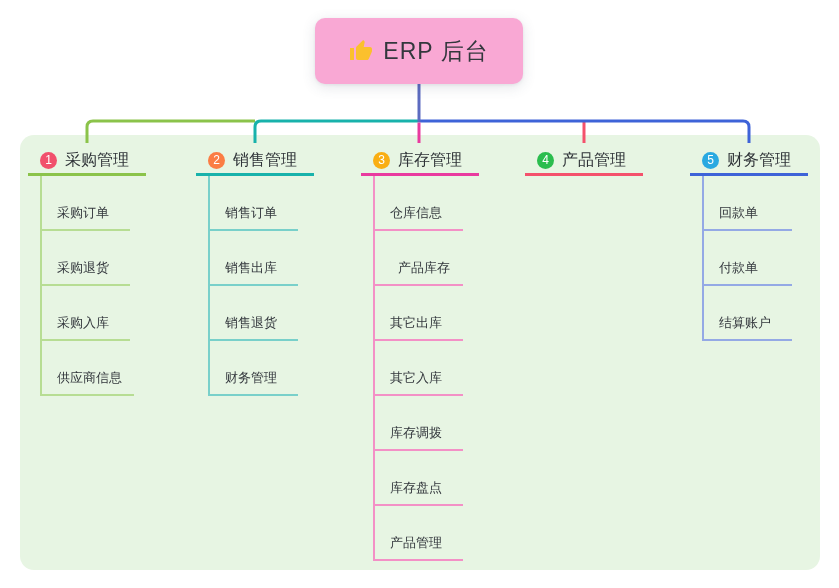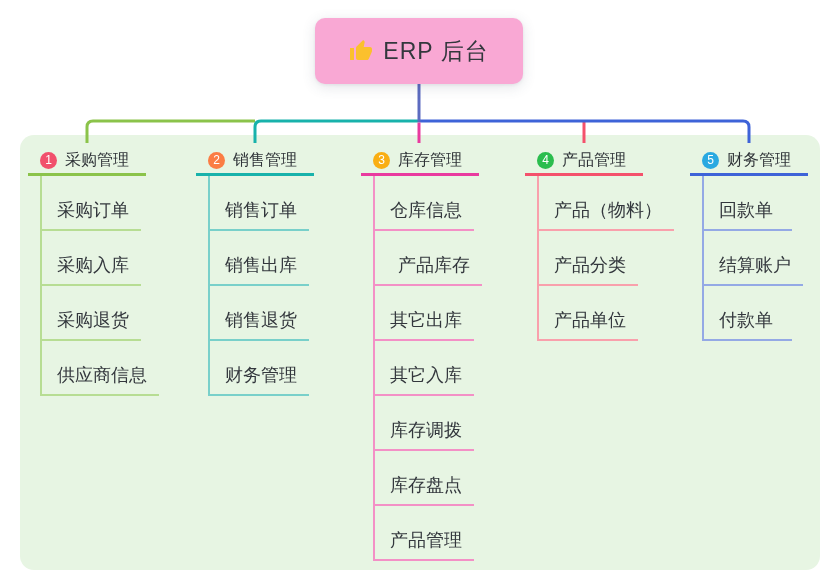--- a/index.html
+++ b/index.html
@@ -67,21 +67,21 @@
     border-left: 2px solid #ccc;
   }
   .child-row {
     height: 55px;
     display: flex; align-items: flex-end;
   }
   .child-node {
     display: inline-block;
     border-bottom: 2px solid #ccc;
     padding: 0 12px 7px 15px;
-    font-size: 18px;
+    font-size: 13px;
     color: #33373d;
     white-space: nowrap;
     min-width: 88px;
     cursor: pointer;
   }
 </style>
 </head>
 <body>
 
 <div class="panel"></div>
@@ -107,24 +107,24 @@
 <div class="branch" style="left:28px">
   <div class="branch-title" style="border-bottom-color: rgb(139, 195, 74);">
     <span class="badge" style="background-color: rgb(241, 80, 108);">1</span>
     <span class="branch-label">采购管理</span>
   </div>
   <div class="children" style="border-left-color: rgb(183, 221, 147);">
     <div class="child-row">
         <span class="child-node" style="border-bottom-color: rgb(183, 221, 147);">采购订单</span>
       </div>
     <div class="child-row">
+        <span class="child-node" style="border-bottom-color: rgb(183, 221, 147);">采购退货</span>
+      </div>
+    <div class="child-row">
         <span class="child-node" style="border-bottom-color: rgb(183, 221, 147);">采购入库</span>
-      </div>
-    <div class="child-row">
-        <span class="child-node" style="border-bottom-color: rgb(183, 221, 147);">采购退货</span>
       </div>
     <div class="child-row">
         <span class="child-node" style="border-bottom-color: rgb(183, 221, 147);">供应商信息</span>
       </div>
   </div>
 </div>
 
 <div class="branch" style="left:196px">
   <div class="branch-title" style="border-bottom-color: rgb(24, 178, 171);">
     <span class="badge" style="background-color: rgb(251, 125, 68);">2</span>
@@ -174,42 +174,31 @@
         <span class="child-node" style="border-bottom-color: rgb(243, 144, 198);">产品管理</span>
       </div>
   </div>
 </div>
 
 <div class="branch" style="left:525px">
   <div class="branch-title" style="border-bottom-color: rgb(244, 81, 108);">
     <span class="badge" style="background-color: rgb(43, 189, 78);">4</span>
     <span class="branch-label">产品管理</span>
   </div>
-  <div class="children" style="border-left-color: rgb(249, 160, 172);">
-    <div class="child-row">
-        <span class="child-node" style="border-bottom-color: rgb(249, 160, 172);">产品（物料）</span>
-      </div>
-    <div class="child-row">
-        <span class="child-node" style="border-bottom-color: rgb(249, 160, 172);">产品分类</span>
-      </div>
-    <div class="child-row">
-        <span class="child-node" style="border-bottom-color: rgb(249, 160, 172);">产品单位</span>
-      </div>
-  </div>
 </div>
 
 <div class="branch" style="left:690px">
   <div class="branch-title" style="border-bottom-color: rgb(62, 99, 216);">
     <span class="badge" style="background-color: rgb(41, 169, 225);">5</span>
     <span class="branch-label">财务管理</span>
   </div>
   <div class="children" style="border-left-color: rgb(148, 169, 229);">
     <div class="child-row">
         <span class="child-node" style="border-bottom-color: rgb(148, 169, 229);">回款单</span>
       </div>
     <div class="child-row">
+        <span class="child-node" style="border-bottom-color: rgb(148, 169, 229);">付款单</span>
+      </div>
+    <div class="child-row">
         <span class="child-node" style="border-bottom-color: rgb(148, 169, 229);">结算账户</span>
       </div>
-    <div class="child-row">
-        <span class="child-node" style="border-bottom-color: rgb(148, 169, 229);">付款单</span>
-      </div>
   </div>
 </div>
 
 </body></html>

